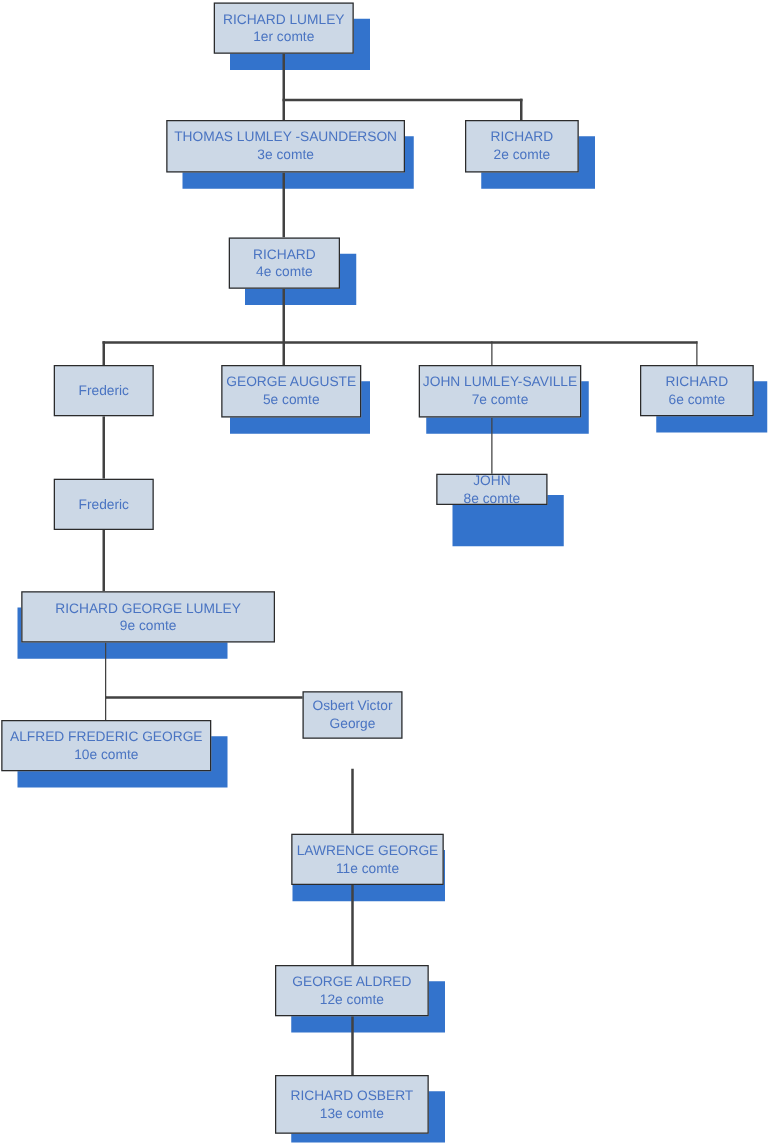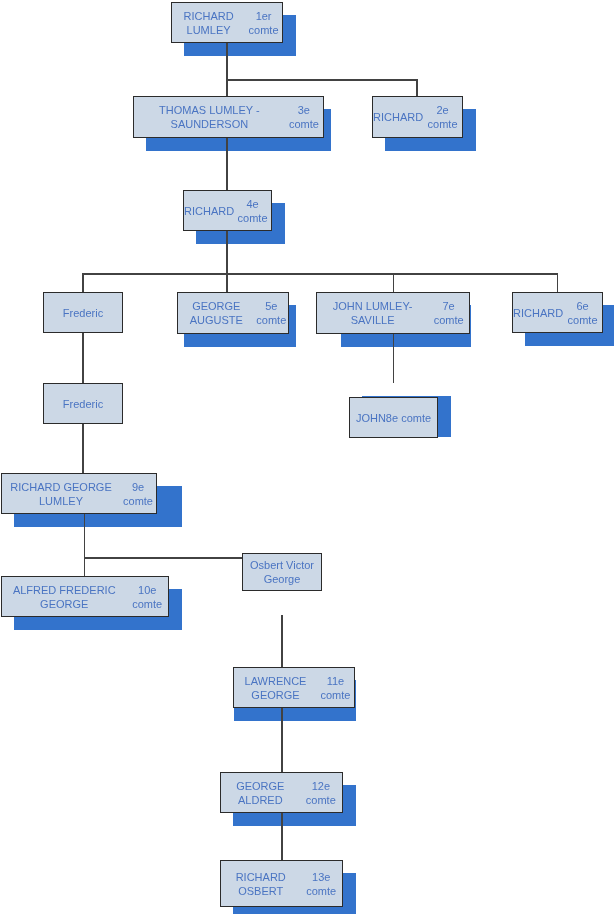--- a/index.html
+++ b/index.html
@@ -6,21 +6,21 @@
   .canvas{
     position:relative;width:614px;height:915px;overflow:hidden;
     background:var(--bg,#ffffff);
     font-family:"Liberation Sans",sans-serif;
   }
   .node{
     position:absolute;box-sizing:border-box;z-index:2;
     background:var(--node-fill,#ccd8e6);
     border:1.5px solid var(--node-border,#2b2b2b);
     color:var(--node-text,#4a74c2);
-    display:flex;flex-direction:row;align-items:center;justify-content:center;
+    display:flex;flex-direction:column;align-items:center;justify-content:center;
     text-align:center;font-size:11px;line-height:14px;
   }
   .node .name,.node .caption{display:block;max-width:100%;}
   .nshadow{position:absolute;z-index:0;background:var(--shadow,#3373cc);}
   .line{position:absolute;z-index:1;background:var(--connector,#424242);}
 </style>
 </head>
 <body>
 
 <div class="canvas" style="--bg: #ffffff; --node-fill: #ccd8e6; --node-border: #2b2b2b; --node-text: #4a74c2; --shadow: #3373cc; --connector: #424242;">
@@ -75,37 +75,37 @@
     <span class="caption">4e comte</span>
   </div>
   <div class="node" style="left:43px;top:292px;width:80px;height:41px">
     <span class="name">Frederic</span>
     <span class="caption"></span>
   </div>
   <div class="node has-shadow" style="left:177px;top:292px;width:112px;height:42px">
     <span class="name">GEORGE AUGUSTE</span>
     <span class="caption">5e comte</span>
   </div>
-  <div class="node has-shadow" style="left:316px;top:292px;width:154px;height:42px">
+  <div class="node has-shadow" style="left:335px;top:292px;width:130px;height:42px">
     <span class="name">JOHN LUMLEY-SAVILLE</span>
     <span class="caption">7e comte</span>
   </div>
   <div class="node has-shadow" style="left:512px;top:292px;width:91px;height:41px">
     <span class="name">RICHARD</span>
     <span class="caption">6e comte</span>
   </div>
   <div class="node" style="left:43px;top:383px;width:80px;height:41px">
     <span class="name">Frederic</span>
     <span class="caption"></span>
   </div>
-  <div class="node has-shadow" style="left:349px;top:397px;width:89px;height:41px">
+  <div class="node has-shadow" style="left:349px;top:379px;width:89px;height:25px">
     <span class="name">JOHN</span>
     <span class="caption">8e comte</span>
   </div>
-  <div class="node has-shadow" style="left:1px;top:473px;width:156px;height:41px">
+  <div class="node has-shadow" style="left:17px;top:473px;width:203px;height:41px">
     <span class="name">RICHARD GEORGE LUMLEY</span>
     <span class="caption">9e comte</span>
   </div>
   <div class="node has-shadow" style="left:1px;top:576px;width:168px;height:41px">
     <span class="name">ALFRED FREDERIC GEORGE</span>
     <span class="caption">10e comte</span>
   </div>
   <div class="node" style="left:242px;top:553px;width:80px;height:38px">
     <span class="name">Osbert Victor George</span>
     <span class="caption"></span>

